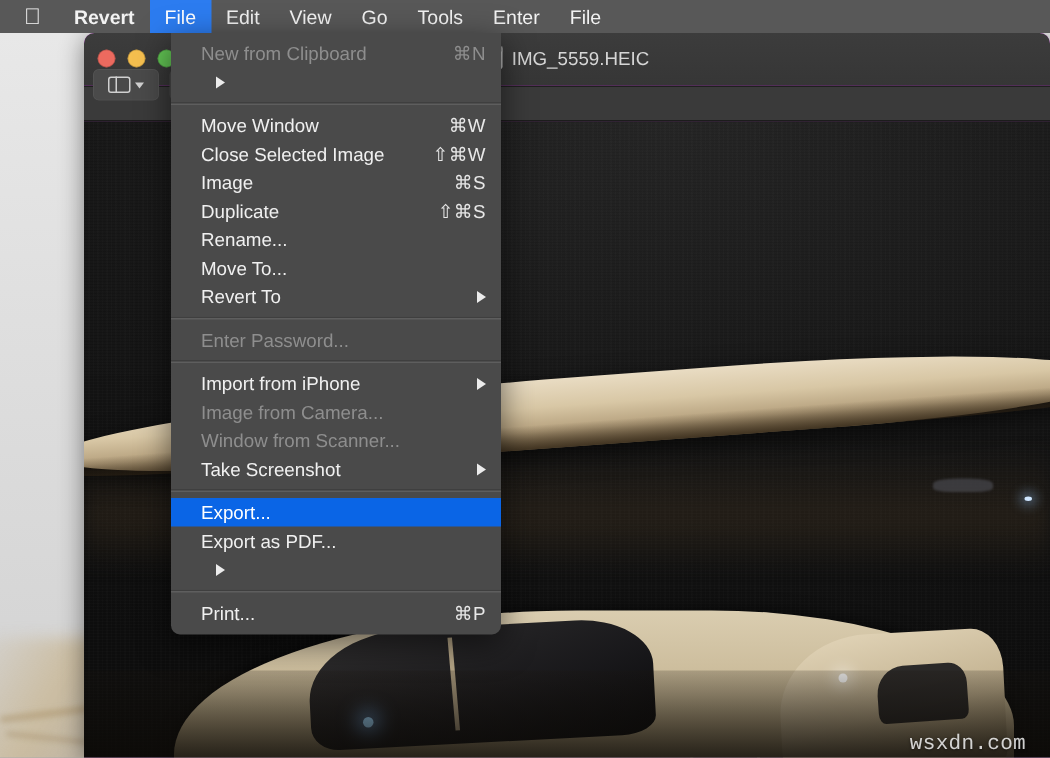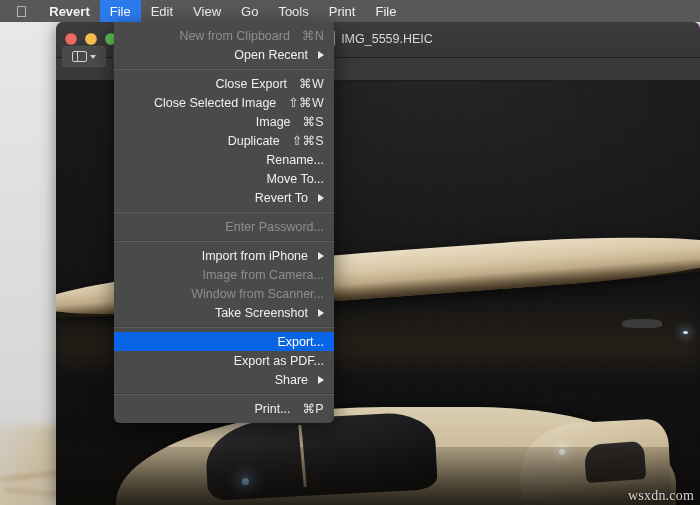--- a/index.html
+++ b/index.html
@@ -292,26 +292,26 @@
   }
   .ground-strip {
     position: absolute;
     left: 0; right: 0; bottom: 0;
     height: 60px;
     background: linear-gradient(180deg, rgba(25,20,14,0.2) 0%, rgba(12,10,7,0.85) 100%);
   }
 
   .watermark {
     position: absolute;
-    right: 6px; bottom: 3px;
+    right: 16px; bottom: 3px;
     font-size: 14px;
     color: rgba(250,250,250,0.82);
     letter-spacing: 0.2px;
     text-shadow: 0 1px 2px rgba(0,0,0,0.6);
-    font-family: Liberation Serif, serif;
+    font-family: Liberation Mono, monospace;
   }
 
   
   .menubar {
     position: absolute;
     left: 0; top: 0;
     width: 700px; height: 22px;
     background: #585858;
     display: flex;
     align-items: stretch;
@@ -351,21 +351,21 @@
     box-sizing: border-box;
   }
   .mi {
     position: relative;
     height: 19px;
     display: flex;
     align-items: center;
     padding: 0 10px 0 20px;
     white-space: nowrap;
   }
-  .mi .label { flex: 1; text-align: right; }
+  .mi .label { flex: 1; }
   .mi .short {
     color: #e8e8e8;
     font-size: 12.5px;
     letter-spacing: 0.3px;
     margin-left: 12px;
   }
   .mi.disabled { color: #8e8e8e; }
   .mi.disabled .short { color: #8e8e8e; }
   .mi.selected {
     background: #0a65e6;
@@ -462,39 +462,38 @@
     <div class="mb-item">
       <span>View</span>
     </div>
     <div class="mb-item">
       <span>Go</span>
     </div>
     <div class="mb-item">
       <span>Tools</span>
     </div>
     <div class="mb-item">
-      <span>Print</span>
+      <span>Enter</span>
     </div>
     <div class="mb-item">
       <span>File</span>
     </div>
   </div>
 
   <div class="menu" id="file-menu">
       <div class="mi disabled">
         <span class="label">New from Clipboard</span>
         <span class="short">⌘N</span>
       </div>
       <div class="mi">
-        <span class="label">Open Recent</span>
         <span class="arrow"></span>
       </div>
       <div class="sep"></div>
       <div class="mi">
-        <span class="label">Close Export</span>
+        <span class="label">Move Window</span>
         <span class="short">⌘W</span>
       </div>
       <div class="mi">
         <span class="label">Close Selected Image</span>
         <span class="short">⇧⌘W</span>
       </div>
       <div class="mi">
         <span class="label">Image</span>
         <span class="short">⌘S</span>
       </div>
@@ -532,21 +531,20 @@
         <span class="arrow"></span>
       </div>
       <div class="sep"></div>
       <div class="mi selected">
         <span class="label">Export...</span>
       </div>
       <div class="mi">
         <span class="label">Export as PDF...</span>
       </div>
       <div class="mi">
-        <span class="label">Share</span>
         <span class="arrow"></span>
       </div>
       <div class="sep"></div>
       <div class="mi">
         <span class="label">Print...</span>
         <span class="short">⌘P</span>
       </div>
     </div>
 
 </div>

